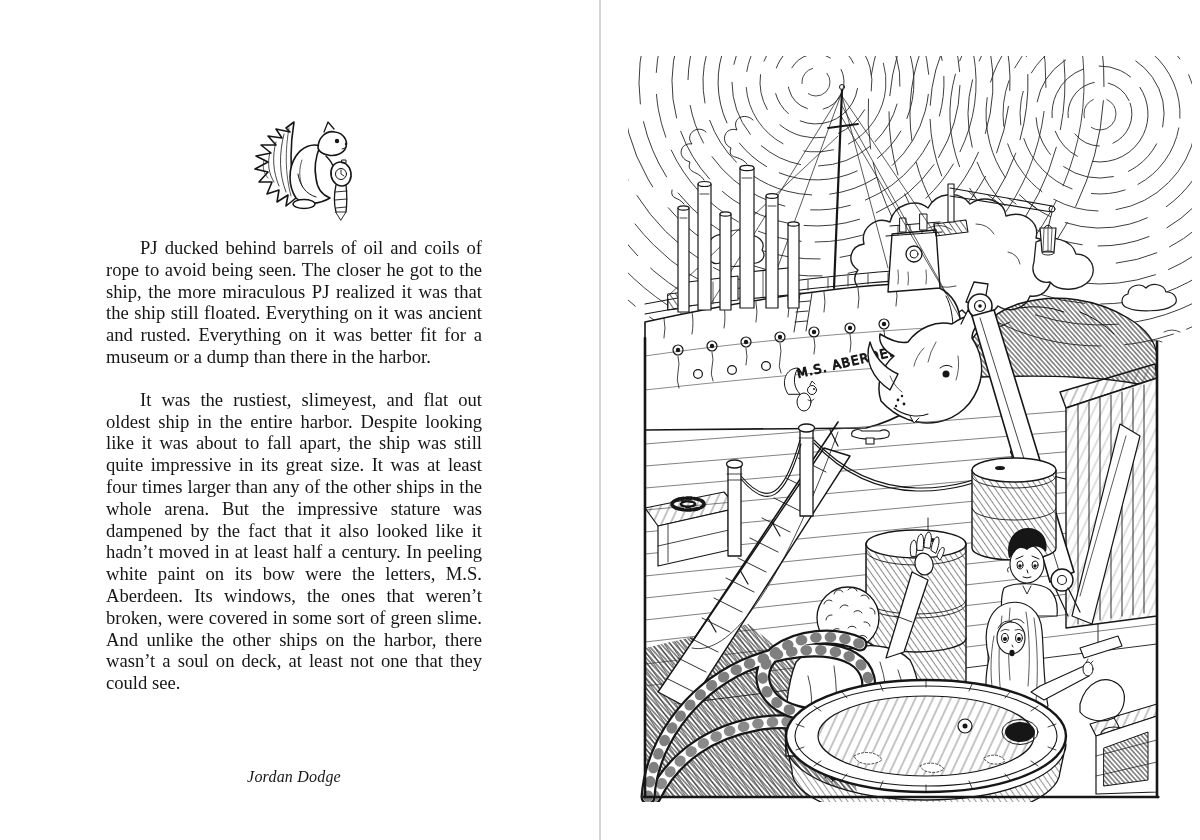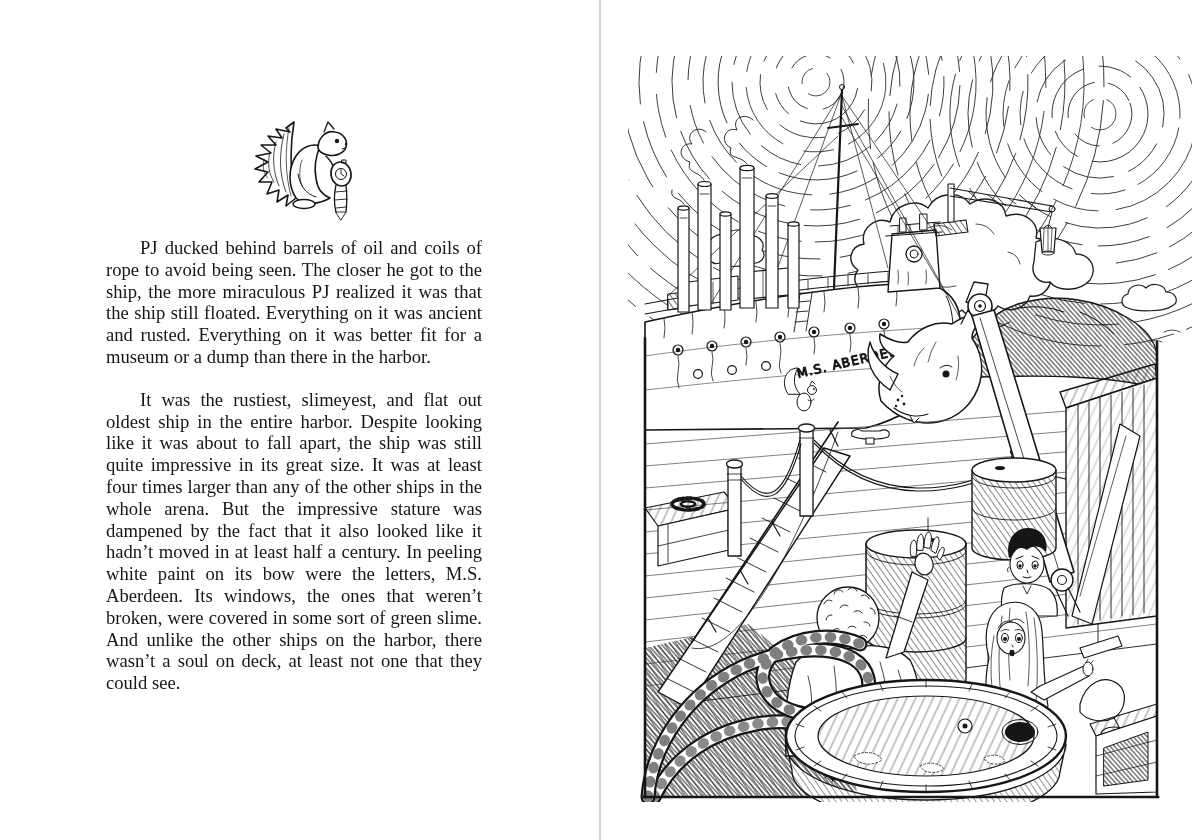--- a/index.html
+++ b/index.html
@@ -60,20 +60,21 @@
         <path d="M90,73 C88,82 88,92 90,100 M100,73 C101,82 101,92 100,100" stroke-width="1.3"></path>
         <path d="M89,80 L101,79 M89,88 L101,87 M90,96 L100,95 M90,100 L100,100 L95,108 Z" stroke-width=".9"></path>
       </g>
     </svg>
 
     <div class="text-block">
       <p>PJ ducked behind barrels of oil and coils of rope to avoid being seen. The closer he got to the ship, the more miraculous PJ realized it was that the ship still floated. Everything on it was ancient and rusted. Everything on it was better fit for a museum or a dump than there in the harbor.</p>
       <p>It was the rustiest, slimeyest, and flat out oldest ship in the entire harbor. Despite looking like it was about to fall apart, the ship was still quite impressive in its great size. It was at least four times larger than any of the other ships in the whole arena. But the impressive stature was dampened by the fact that it also looked like it hadn’t moved in at least half a century. In peeling white paint on its bow were the letters, M.S. Aberdeen. Its windows, the ones that weren’t broken, were covered in some sort of green slime. And unlike the other ships on the harbor, there wasn’t a soul on deck, at least not one that they could see.</p>
     </div>
 
+    <div class="author">Jordan Dodge</div>
   </div>
 
   <div class="gutter"></div>
 
   <div class="page page-right">
 
     <svg class="harbor" viewBox="0 0 564 746" fill="none" stroke-linecap="round" stroke-linejoin="round">
       <defs>
         <clipPath id="sky">
             <rect x="0" y="0" width="564" height="312"></rect>

